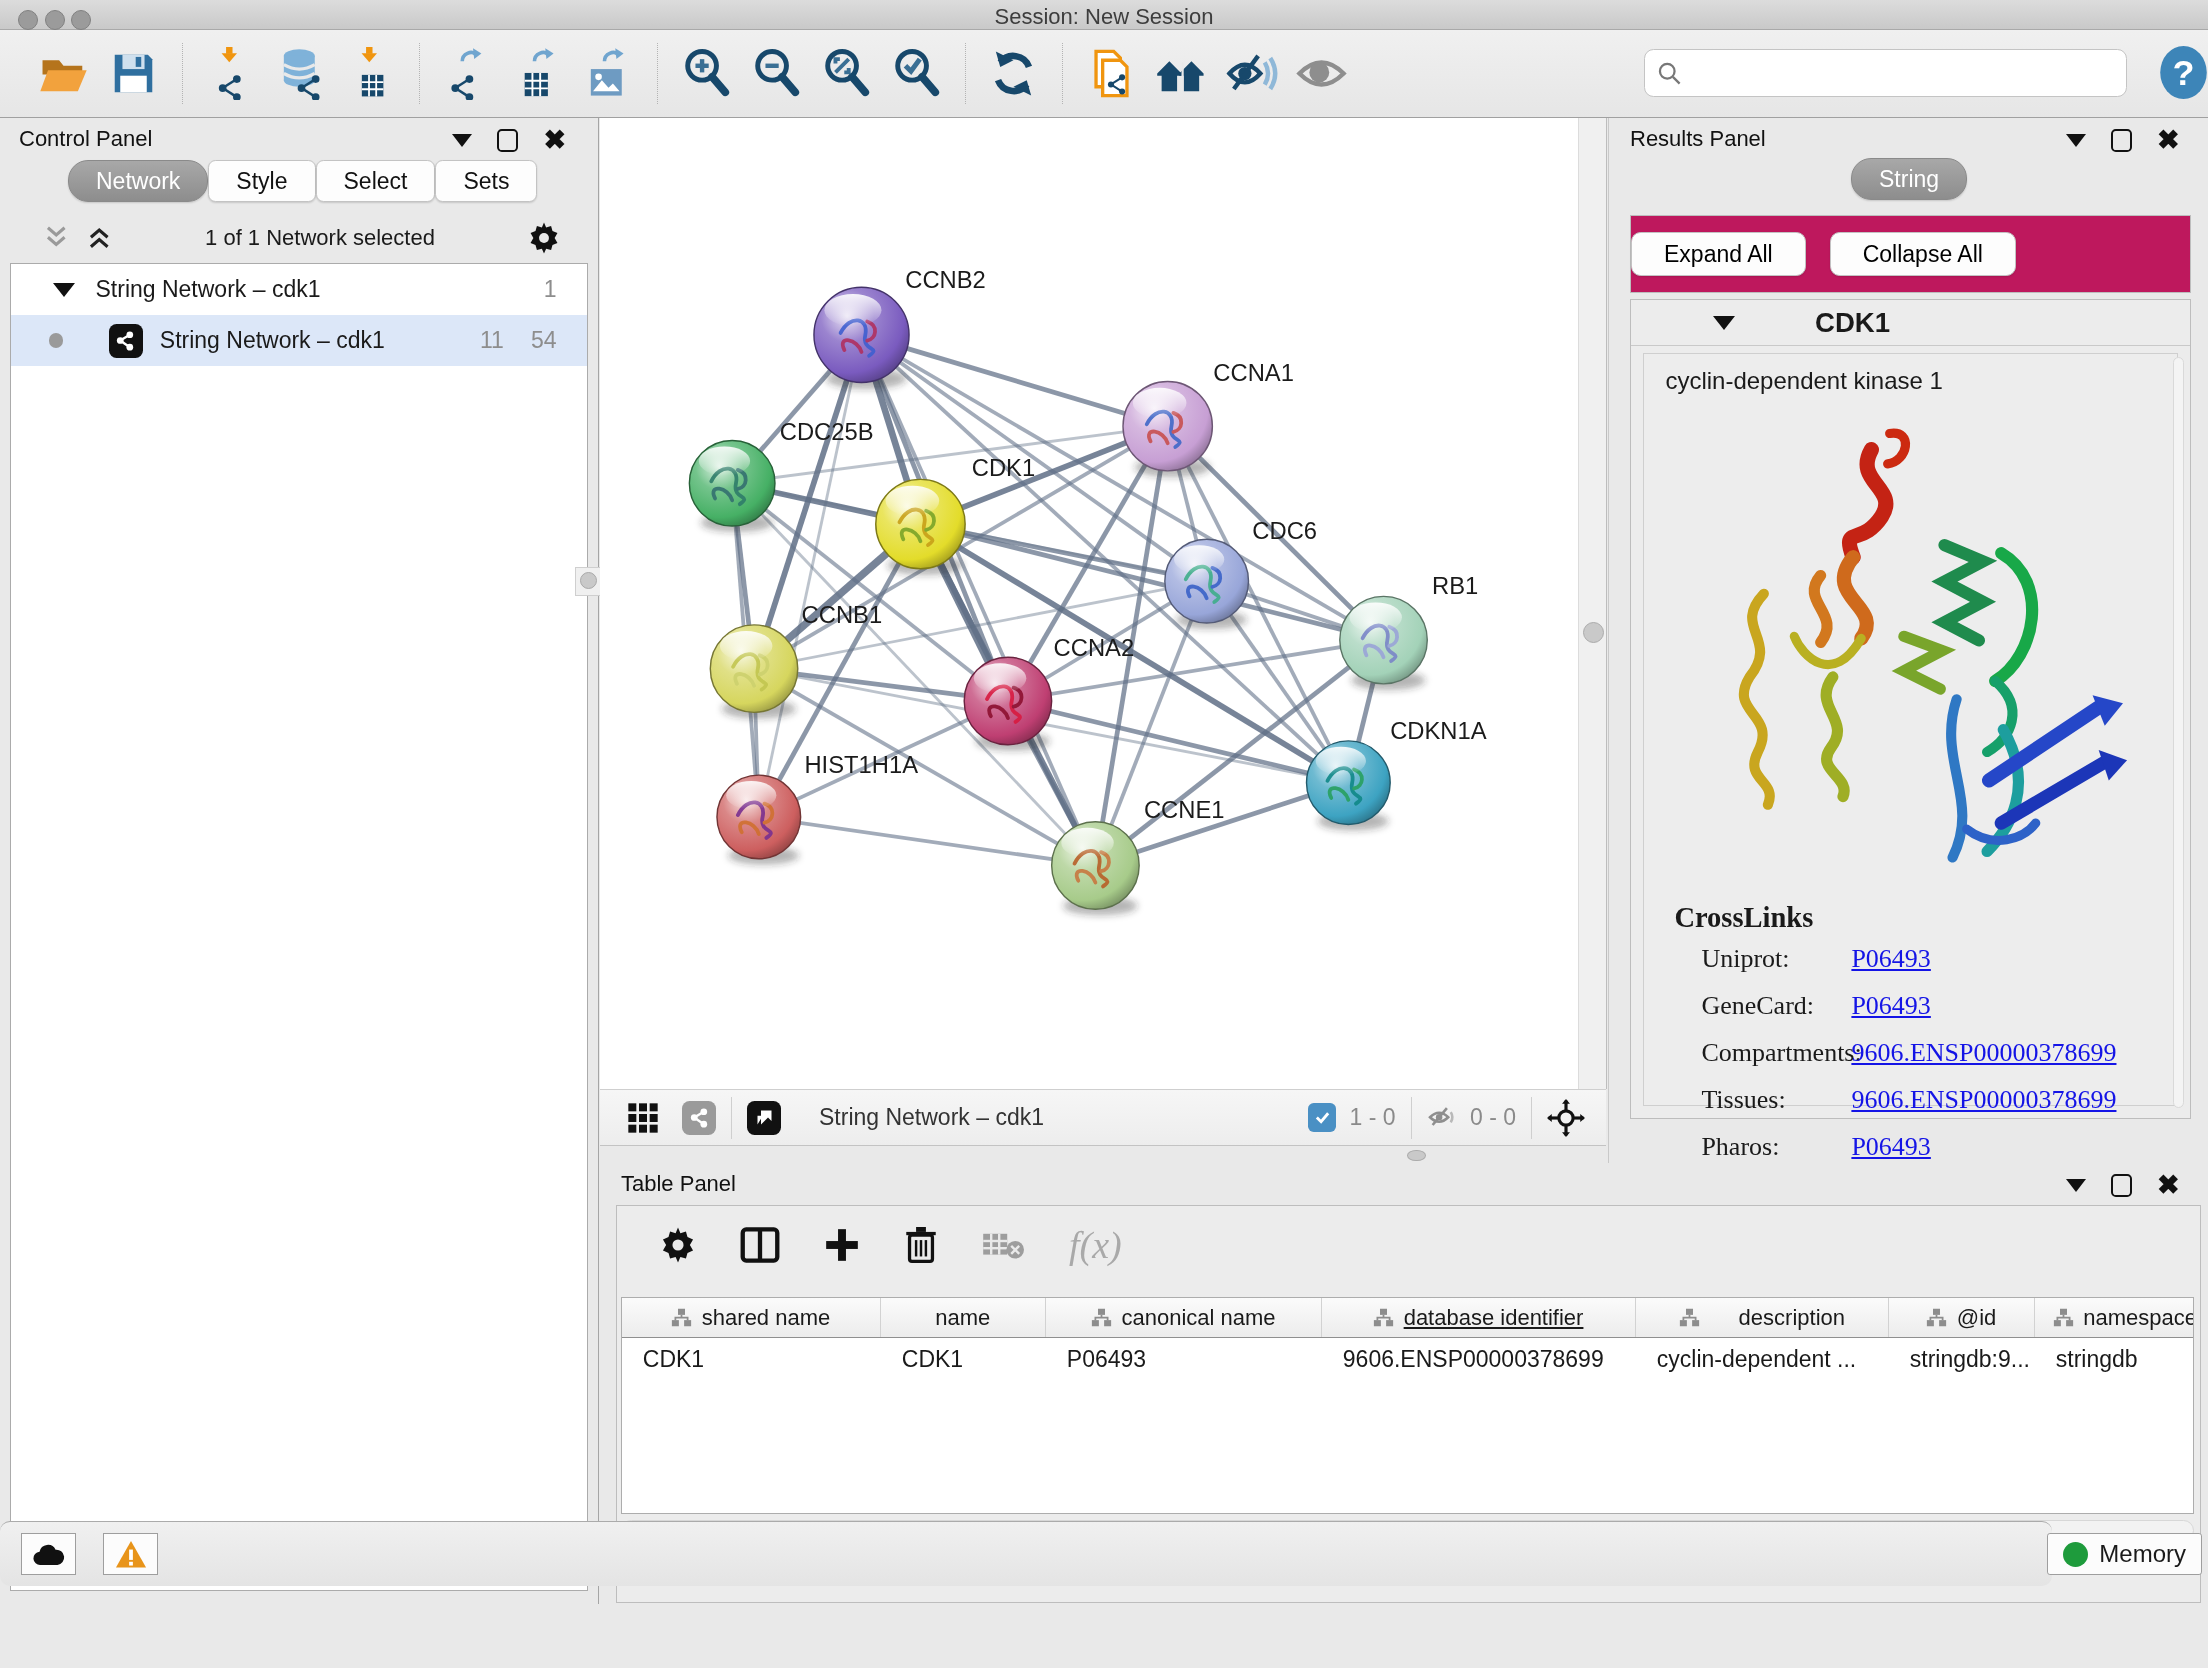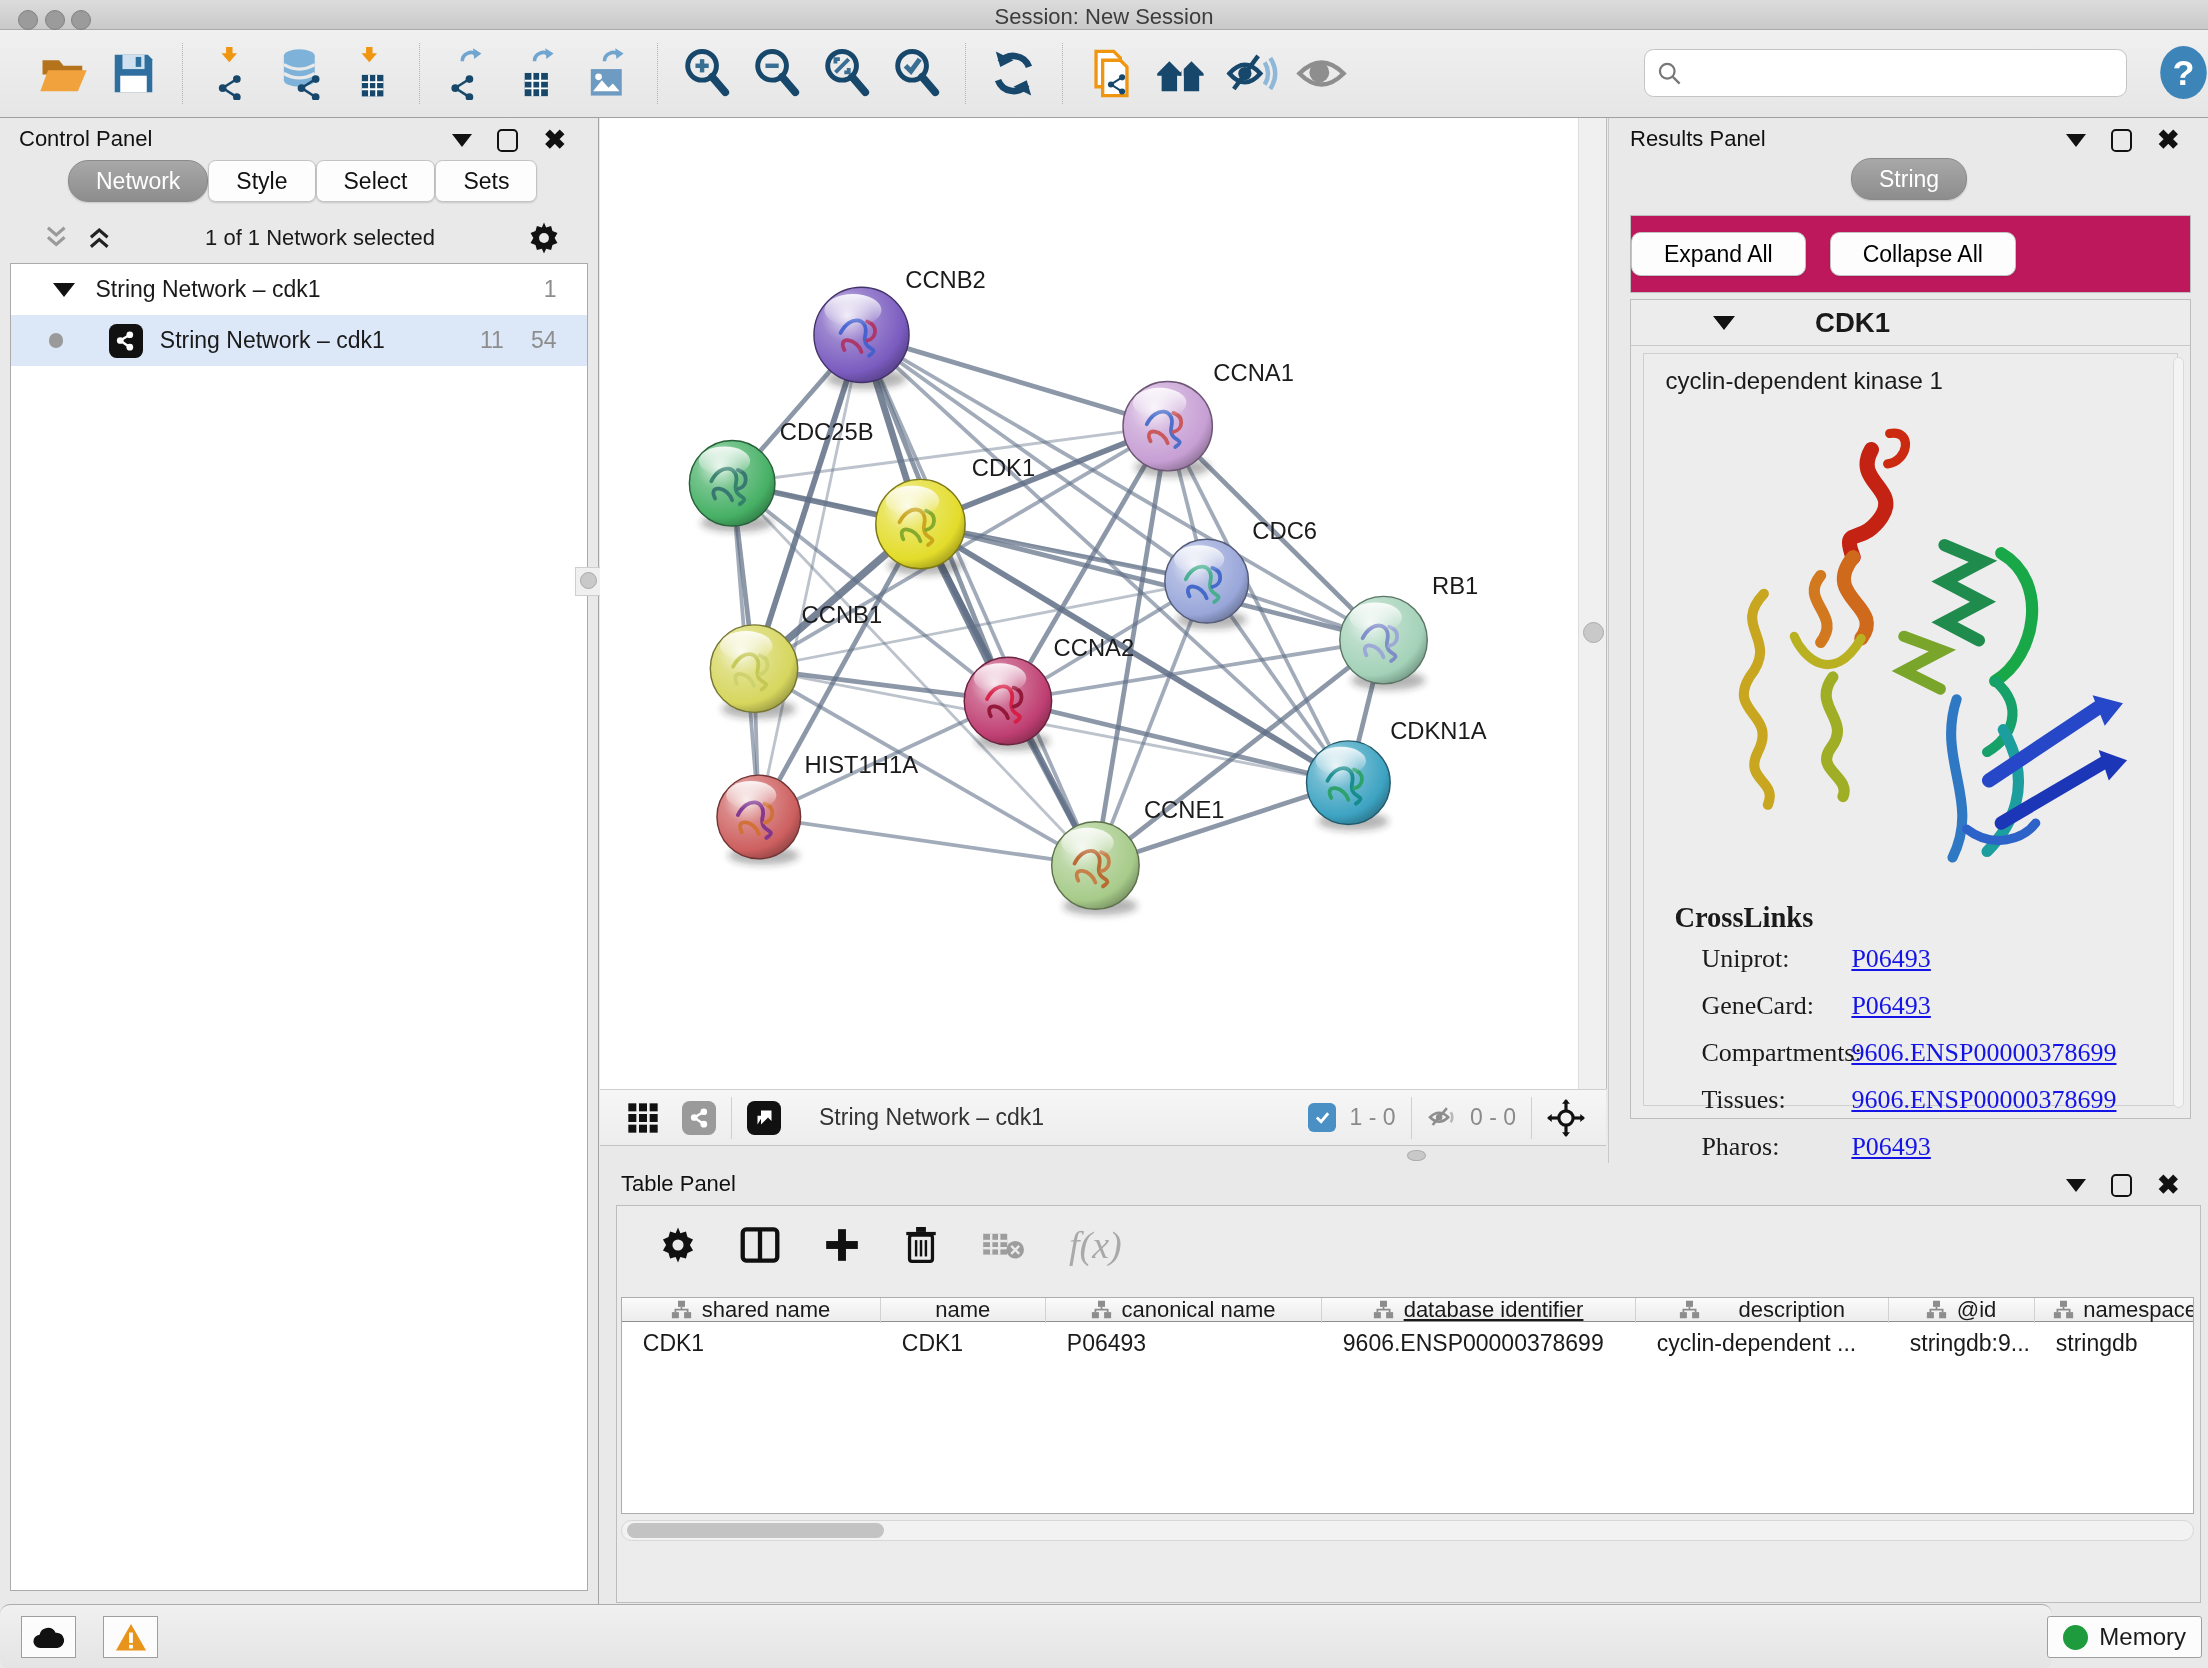--- a/index.html
+++ b/index.html
@@ -98,34 +98,34 @@
   #rp-scroll { position:absolute; right:5.7px; top:57px; width:11.4px; height:751px;
     background:#f4f4f4; border:1px solid #d9d9d9; border-radius:5.7px; }
 
   
   #table-panel { position:absolute; left:600px; top:1163px; width:1608px; height:440px; background:#e9e9e9; }
   #tp-box { position:absolute; left:16px; top:42px; width:1585px; height:398px;
     background:#ececec; border:1.9px solid #bdbdbd; }
   #tp-toolbar { display:flex; align-items:center; gap:42px; padding:17px 0 13.3px 42px; }
   #tp-table { position:absolute; left:3.8px; top:91px; width:1573px; height:217px; background:#fff;
     border:1px solid #adadad; overflow:hidden; }
-  #tp-header { display:flex; height:24px; background:linear-gradient(#fbfbfb,#ececec);
-    border-bottom:1.9px solid #8f8f8f;align-items:center; }
+  #tp-header { display:flex; height:40px; background:linear-gradient(#fbfbfb,#ececec);
+    border-bottom:1.9px solid #8f8f8f; }
   .th { display:flex; align-items:center; justify-content:center; gap:9.5px; font-size:22px;
     border-right:1px solid #d2d2d2; overflow:hidden; white-space:nowrap; flex:none; }
   #tp-row { display:flex; height:42px; align-items:center; font-size:23px; }
   .td { padding-left:21px; overflow:hidden; white-space:nowrap; flex:none; }
   #tp-hscroll { position:absolute; left:3.8px; top:314px; width:1573px; height:21px;
     background:#f2f2f2; border:1px solid #d7d7d7; border-radius:10.5px; }
   #tp-hscroll .thumb { position:absolute; left:5.7px; top:1.9px; width:257px; height:15px;
     background:#c3c3c3; border-radius:7.6px; }
   #tp-tabs { position:absolute; left:521px; top:350px; display:flex; }
 
   
-  #statusbar { position:absolute; left:0; top:1604px; width:2052px; height:65px;
+  #statusbar { position:absolute; left:0; top:1521px; width:2052px; height:65px;
     background:linear-gradient(#f0f0f0,#e4e4e4); border-top:1px solid #ababab;border-radius:10px; }
   .sb-btn { position:absolute; top:11.4px; height:42px; background:#fcfcfc; border:1.9px solid #9e9e9e;
     display:flex; align-items:center; justify-content:center; }
   #memory-btn { left:2047px; width:155px; border-radius:2.9px; font-size:24px; gap:11.4px; padding:0 15px; }
   #memory-btn .dot { width:25px; height:25px; border-radius:50%; background:#1e9b3c; }
 
   svg text { font-family:"Liberation Sans", sans-serif; }
 </style>
 </head>
 <body>

